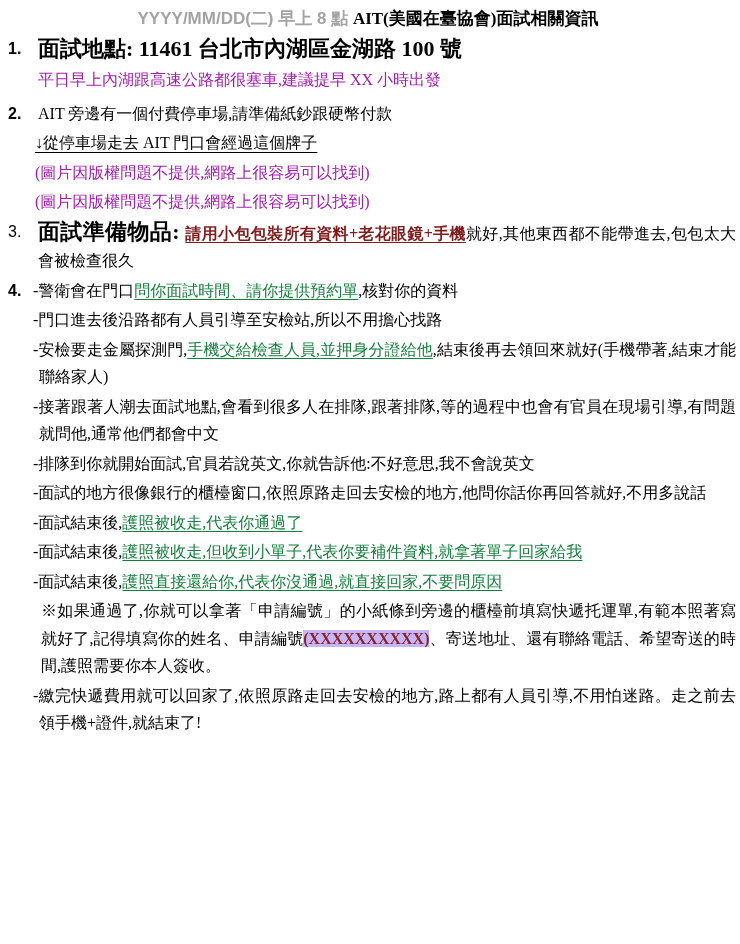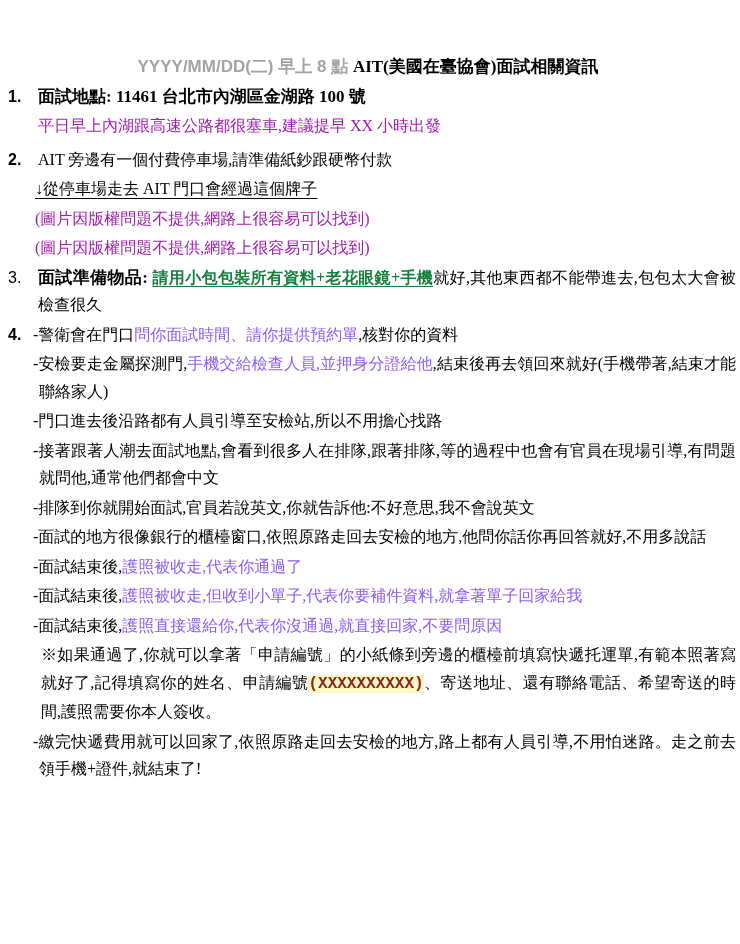--- a/index.html
+++ b/index.html
@@ -3,21 +3,21 @@
 <meta charset="utf-8">
 <style>
   html, body { margin: 0; padding: 0; background: #ffffff; }
   body {
     width: 740px;
     font-family: "Liberation Serif", "DejaVu Serif", serif;
     font-size: 16px;
     color: #000000;
     -webkit-font-smoothing: antialiased;
   }
-  .doc { padding: 5px 4px 0 0; margin-top: 48px; }
+  .doc { padding: 5px 4px 0 0; }
   p {
     margin: 0 0 2px 0;
     line-height: 27.5px;
     text-align: justify;
   }
   .title-line {
     text-align: center;
     font-size: 17px;
     font-weight: bold;
     text-align: center;
@@ -28,44 +28,45 @@
   }
   .num-item { position: relative; padding-left: 38px; }
   .num {
     position: absolute;
     left: 8px;
     top: 0;
     font-family: "Liberation Sans", sans-serif;
     font-weight: bold;
   }
   .num-plain { font-weight: normal; }
-  .heading { font-weight: bold; font-size: 17px; }
+  .heading { font-weight: bold; font-size: 22px; }
   .gap-top { margin-top: 6px; }
   .ind { margin-left: 38px; }
   .ind-arrow { margin-left: 35px; }
   .hang { margin-left: 39px; text-indent: -6px; }
   .note-more { margin-left: 41px; }
   .muted { color: #a21caf; }
   .blue { color: #2020cc; }
   .blue-u {
-    color: #8b5cf6;
+    color: #15803d;
+    text-decoration: underline;
     text-underline-offset: 3px;
   }
   .blue-bold-u {
-    color: #15803d;
+    color: #7f1d1d;
     font-weight: bold;
     text-decoration: underline;
     text-underline-offset: 3px;
   }
   .black-u { text-decoration: underline; text-underline-offset: 4px; }
   .masked {
     color: #8b2323;
     font-weight: bold;
-    background: #fef9c3;
-    font-family: Liberation Mono, monospace;
+    background: #c4b5fd;
+    font-family: Liberation Serif, serif;
   }
 </style>
 </head>
 <body>
 
 <div class="doc">
 
   <p class="title-line"><span class="title-date">YYYY/MM/DD(二) 早上 8 點 </span><span>AIT(美國在臺協會)面試相關資訊</span></p>
 
   <p class="num-item"><span class="num">1.</span><span class="heading">面試地點: 11461 台北市內湖區金湖路 100 號</span></p>
@@ -82,23 +83,23 @@
 
 
   <p class="ind-arrow muted">(圖片因版權問題不提供,網路上很容易可以找到)</p>
 
   <p class="num-item"><span class="num num-plain">3.</span><span class="heading">面試準備物品: </span><span class="blue-bold-u">請用小包包裝所有資料+老花眼鏡+手機</span><span>就好,其他東西都不能帶進去,包包太大會被檢查很久</span></p>
 
   <p class="num-item"><span class="num">4.</span></p>
 
   <p class="hang"><span>-警衛會在門口</span><span class="blue-u">問你面試時間、請你提供預約單</span><span>,核對你的資料</span></p>
 
+  <p class="hang">-門口進去後沿路都有人員引導至安檢站,所以不用擔心找路</p>
+
   <p class="hang"><span>-安檢要走金屬探測門,</span><span class="blue-u">手機交給檢查人員,並押身分證給他</span><span>,結束後再去領回來就好(手機帶著,結束才能聯絡家人)</span></p>
-
-  <p class="hang">-門口進去後沿路都有人員引導至安檢站,所以不用擔心找路</p>
 
   <p class="hang">-接著跟著人潮去面試地點,會看到很多人在排隊,跟著排隊,等的過程中也會有官員在現場引導,有問題就問他,通常他們都會中文</p>
 
   <p class="hang">-排隊到你就開始面試,官員若說英文,你就告訴他:不好意思,我不會說英文</p>
 
   <p class="hang blue"></p>
 
   <p class="hang">-面試的地方很像銀行的櫃檯窗口,依照原路走回去安檢的地方,他問你話你再回答就好,不用多說話</p>
 
   <p class="hang blue"></p>

